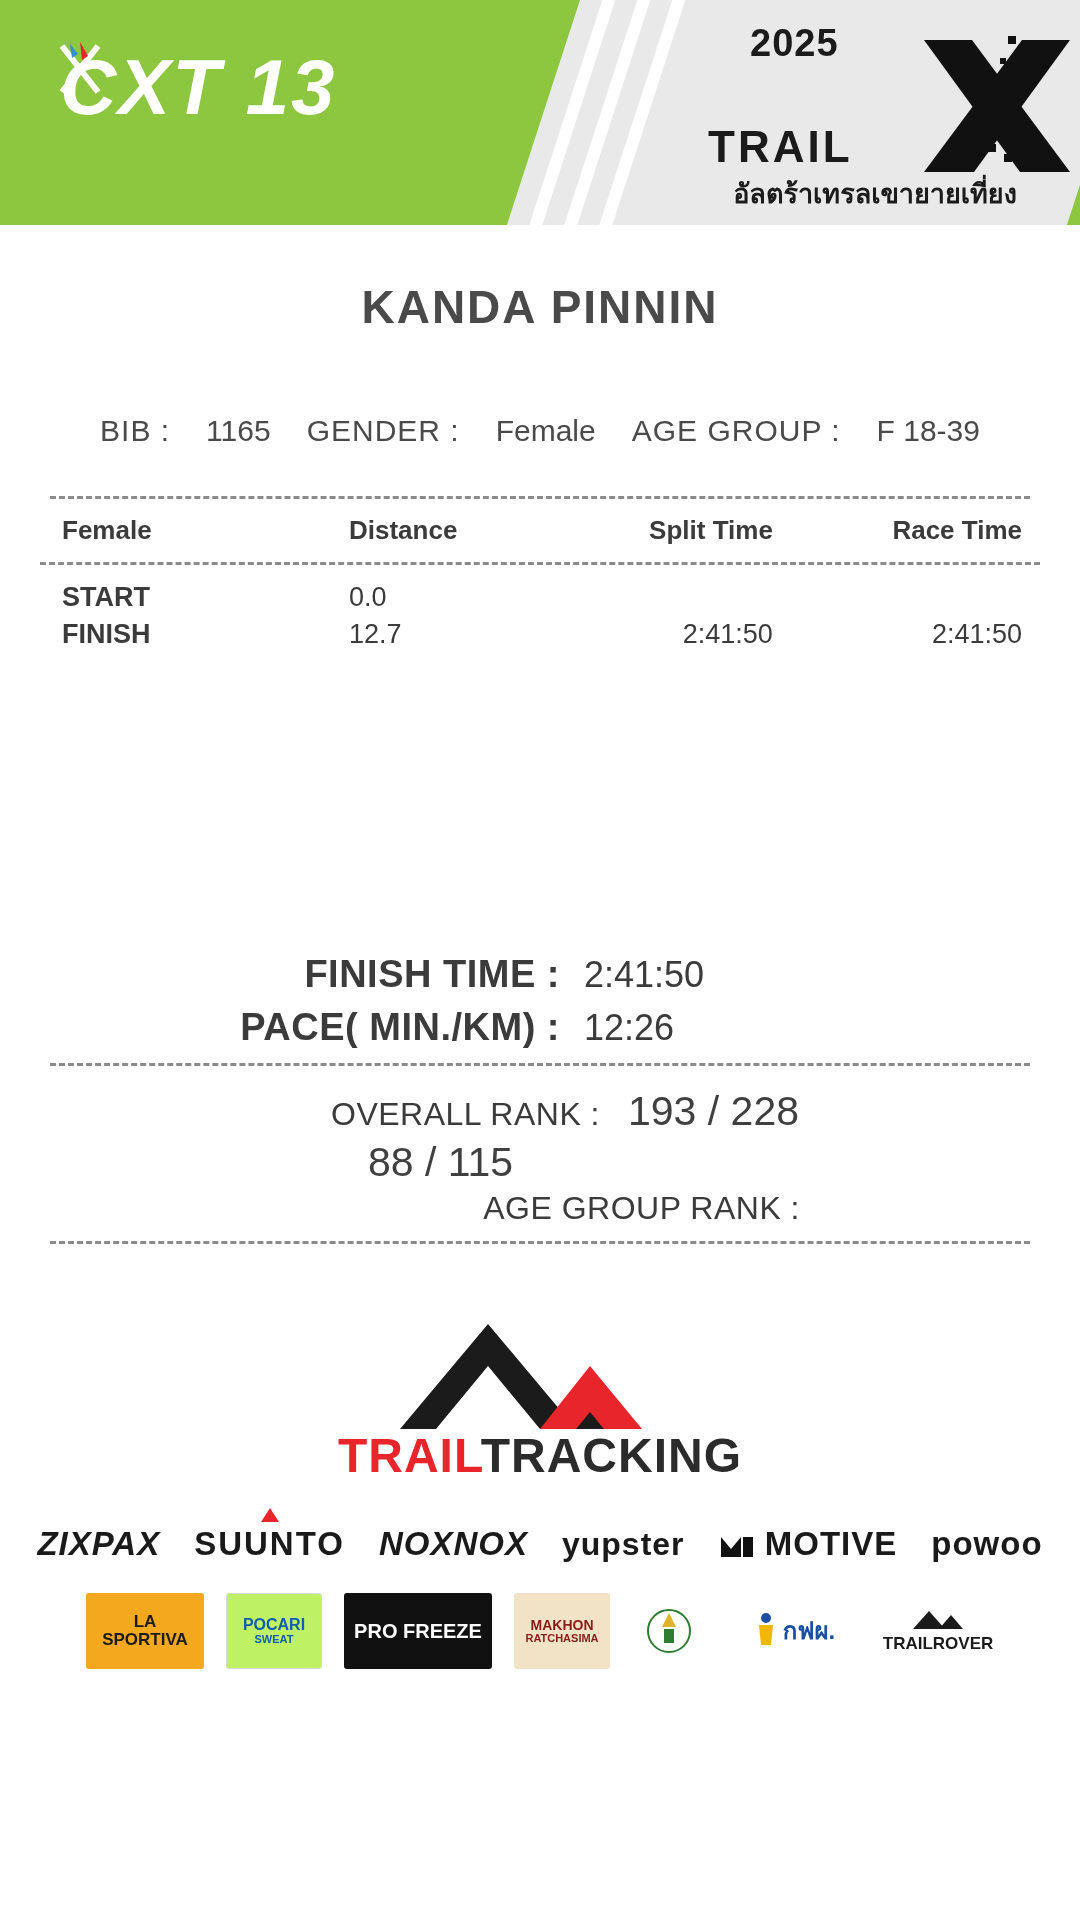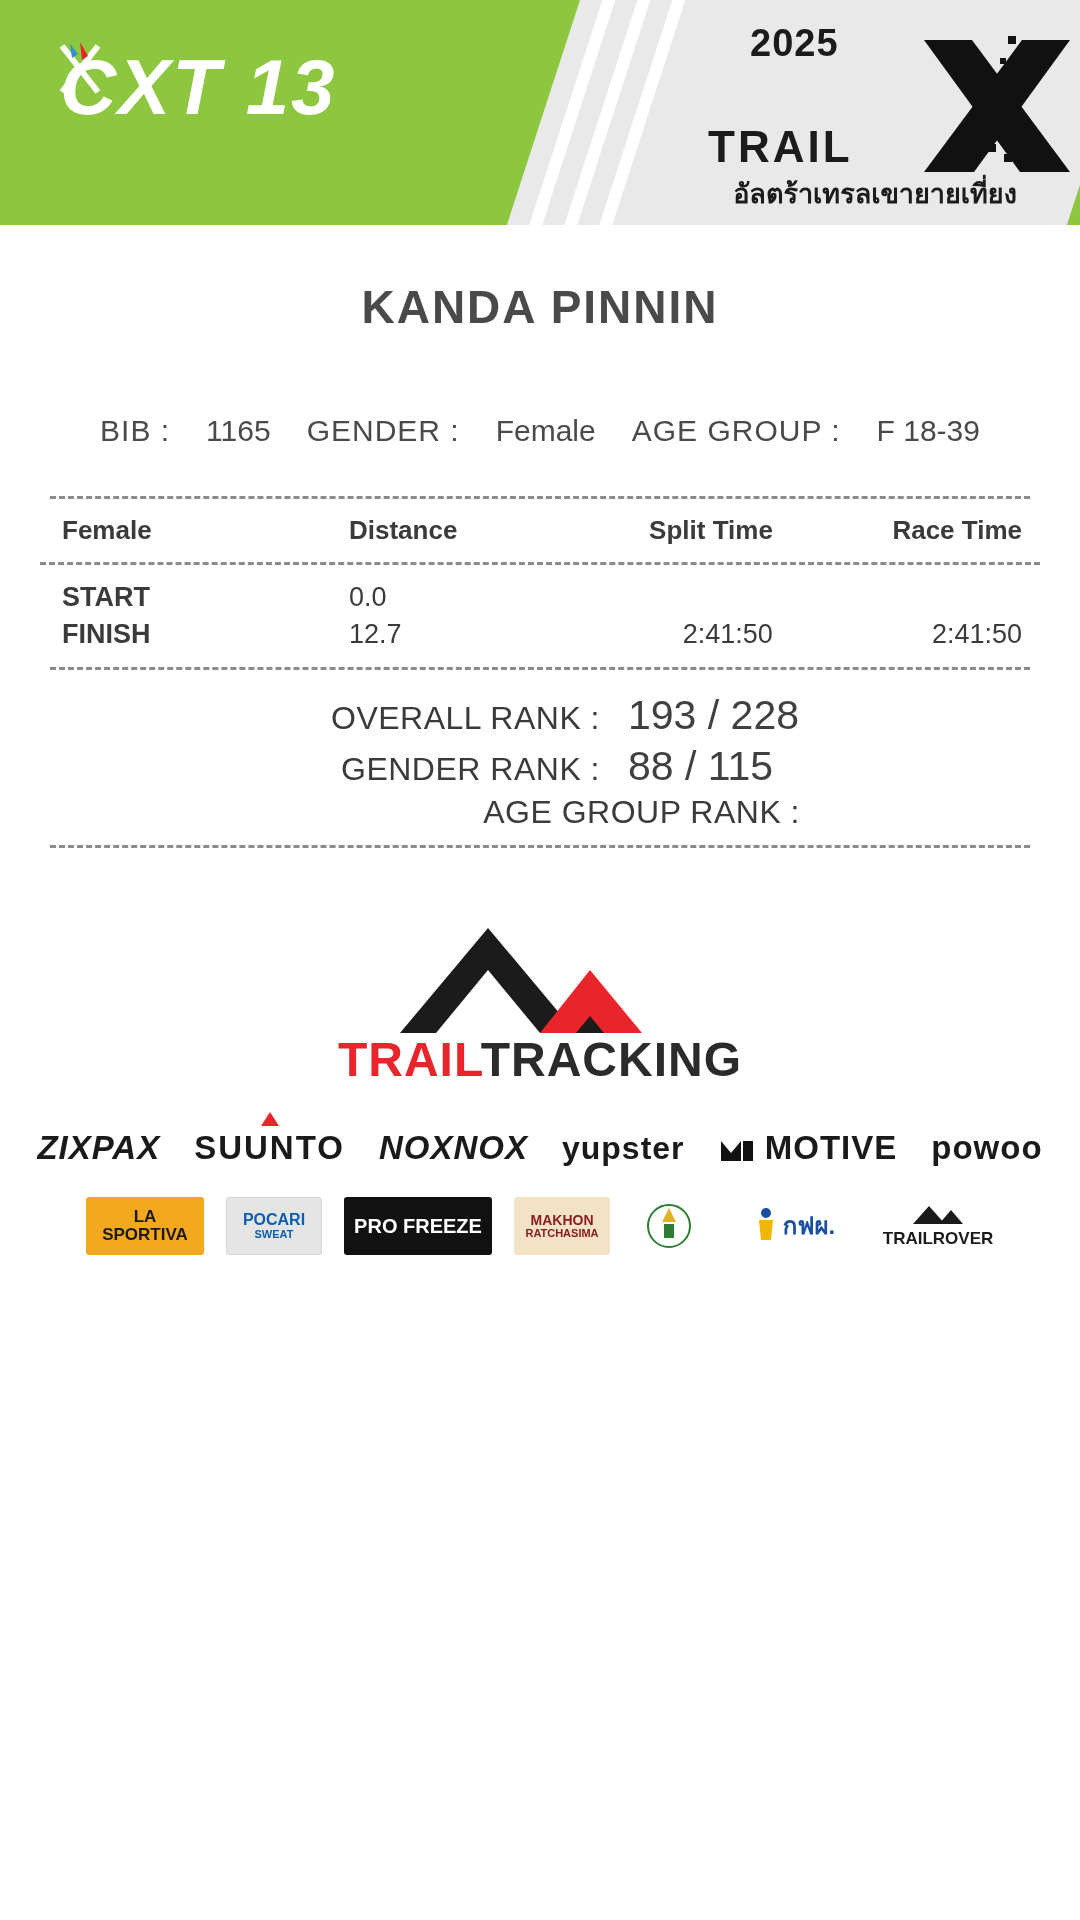--- a/index.html
+++ b/index.html
@@ -258,31 +258,31 @@
     display: flex;
     justify-content: center;
     align-items: center;
     gap: 22px;
     margin-top: 30px;
   }
   .chip {
     display: flex;
     align-items: center;
     justify-content: center;
-    height: 58px;
+    height: 76px;
     border-radius: 3px;
     font-size: 17px;
     font-weight: bold;
     color: #fff;
     padding: 0 10px;
     text-align: center;
     line-height: 1.05;
   }
   .chip-lasportiva { width: 118px; background: #f4a81d; color: #1b1b1b; }
-  .chip-pocari { width: 96px; background: #e5e5e5; color: #0b5fae; border: 1px solid #d8d8d8; font-size: 16px; }
+  .chip-pocari { width: 96px; background: #bef264; color: #0b5fae; border: 1px solid #d8d8d8; font-size: 16px; }
   .chip-profreeze { width: 148px; background: #111111; color: #ffffff; font-size: 20px; }
   .chip-makhon { width: 96px; background: #f2e3c6; color: #8a1b1b; font-size: 14px; }
   .chip-seal { width: 74px; background: #ffffff; color: #2f7d32; font-size: 13px; }
   .chip-kfpo { width: 132px; background: #ffffff; color: #1b4fa0; font-size: 24px; }
   .chip-trailrover { width: 112px; background: #ffffff; color: #1b1b1b; font-size: 17px; }
 
   .chip-sub { font-size: 11px; font-weight: bold; display: block; }
 </style>
 </head>
 <body>
@@ -363,30 +363,39 @@
       </tr>
       <tr>
         <td class="c-station">FINISH</td>
         <td class="c-distance">12.7</td>
         <td class="c-split">2:41:50</td>
         <td class="c-race">2:41:50</td>
       </tr>
     </tbody>
   </table>
 
+  <div class="totals">
+    <div class="total-line">
+      <div class="tl-label">FINISH TIME :</div>
+      <div class="tl-value">2:41:50</div>
+    </div>
+    <div class="total-line">
+      <div class="tl-label">PACE( MIN./KM) :</div>
+      <div class="tl-value">12:26</div>
+    </div>
+  </div>
 
   <div class="rule-dash"></div>
 
   <div class="rank-block">
     <div class="rank-line">
       <div class="rk-label">OVERALL RANK :</div>
       <div class="rk-value">193 / 228</div>
     </div>
     <div class="rank-line">
-      <div class="rk-label">GENDER RANK :</div>
       <div class="rk-value">88 / 115</div>
     </div>
     <div class="rank-line">
       <div class="rk-label">AGE GROUP RANK :</div>
     </div>
   </div>
 
   <div class="rule-dash"></div>
 
   <div class="brand">

